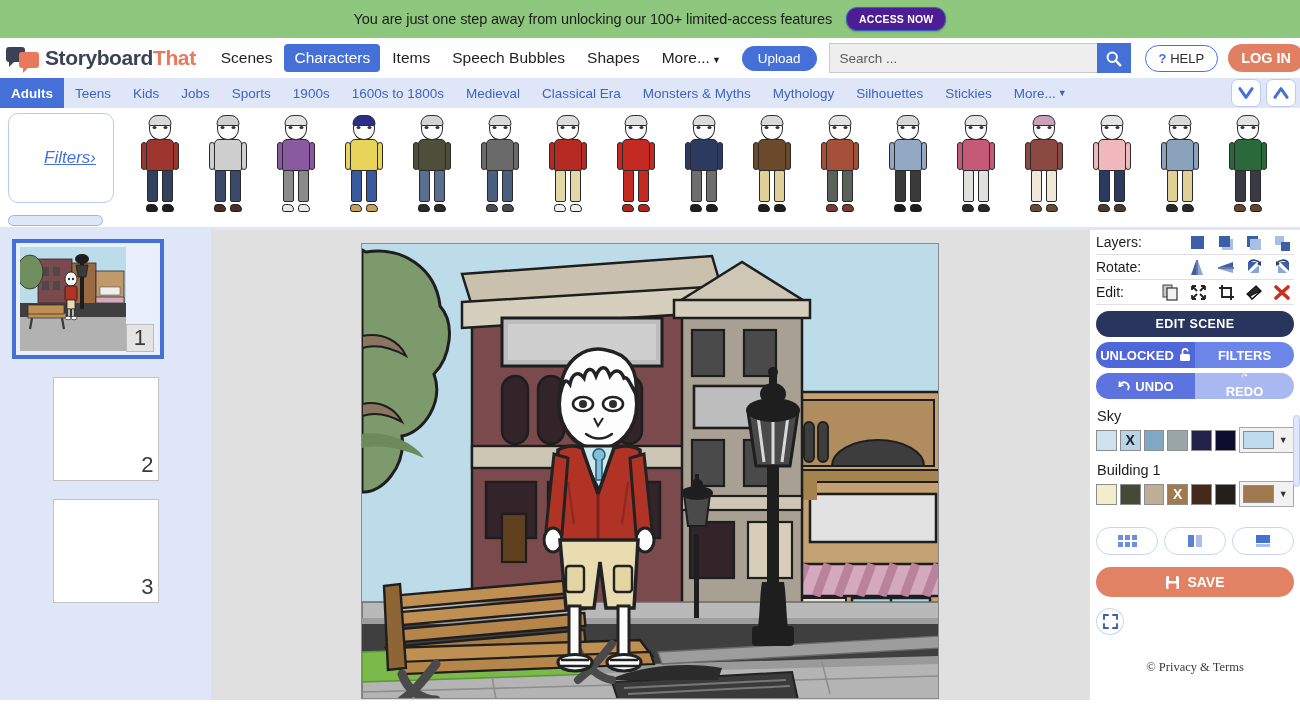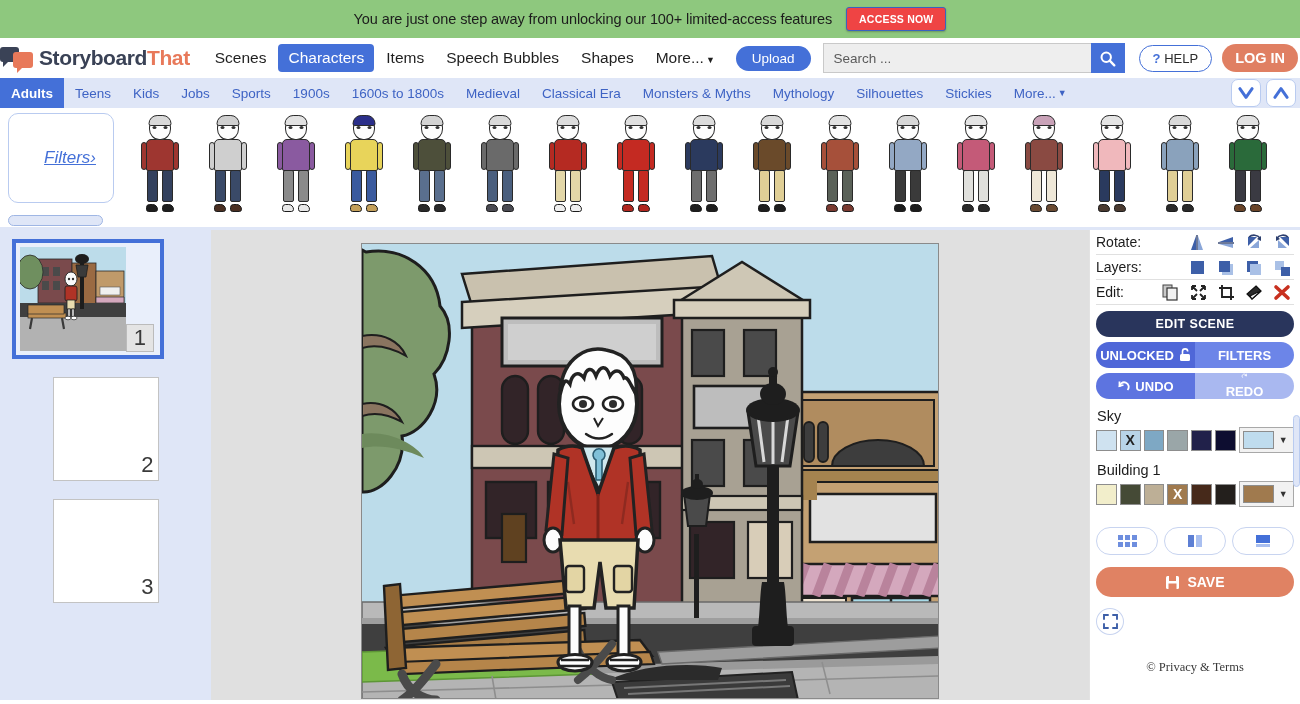--- a/index.html
+++ b/index.html
@@ -12,34 +12,35 @@
 
   
   .promo-bar {
     height: 38px; width: 1300px;
     background: #8ec87e;
     display: flex; align-items: center; justify-content: center;
     gap: 14px;
   }
   .promo-text { font-size: 14.5px; color: #1c1c1c; letter-spacing: -0.1px; }
   .access-now {
-    background: #ef4444; color: #fff;
+    background: #4c1d95; color: #fff;
     font-size: 10.5px; font-weight: bold;
     padding: 5px 12px;
-    border-radius: 3px;
+    border-radius: 11px;
     border: 1px solid #3a62c0;
     letter-spacing: 0.2px;
     box-shadow: 0 1px 2px rgba(0,0,0,.25);
   }
 
   
   .main-nav {
     height: 40px; width: 1300px;
     background: #fff;
     display: flex; align-items: center;
+    padding-left: 6px;
     position: relative;
   }
   .logo { display: flex; align-items: center; gap: 5px; margin-right: 14px; }
   .logo-mark { position: relative; width: 34px; height: 26px; }
   .bub-dark {
     position: absolute; left: 0; top: 2px;
     width: 19px; height: 15px; background: #3a4256;
     border-radius: 3px;
   }
   .bub-dark:after {
@@ -1037,20 +1038,49 @@
           <path d="M245 418 C 245 408, 279 408, 279 418 C 279 430, 245 430, 245 418 Z" fill="#fff" stroke="#222" stroke-width="3.2"></path>
           <path d="M248 416 L276 416 M248 422 L276 422" stroke="#222" stroke-width="2.4"></path>
         </g>
       </svg>
     </div>
   </div>
 
   <div class="tools-panel">
 
     <div class="tool-row">
+      <span class="lbl">Layers:</span>
+      <div class="tool-icons">
+        <div class="ic">
+          <svg width="18" height="17" viewBox="0 0 18 17">
+              <rect x="2" y="2" width="13" height="13" fill="#3d5fa8"></rect>
+            </svg>
+        </div>
+        <div class="ic">
+          <svg width="18" height="17" viewBox="0 0 18 17">
+              <rect x="5" y="5" width="11" height="11" fill="#a9c0e6"></rect>
+              <rect x="2" y="2" width="11" height="11" fill="#3d5fa8"></rect>
+            </svg>
+        </div>
+        <div class="ic">
+          <svg width="18" height="17" viewBox="0 0 18 17">
+              <rect x="2" y="2" width="11" height="11" fill="#3d5fa8"></rect>
+              <rect x="5" y="5" width="11" height="11" fill="#a9c0e6"></rect>
+            </svg>
+        </div>
+        <div class="ic">
+          <svg width="18" height="17" viewBox="0 0 18 17">
+              <rect x="2" y="2" width="9" height="9" fill="#a9c0e6"></rect>
+              <rect x="8" y="8" width="9" height="9" fill="#3d5fa8"></rect>
+            </svg>
+        </div>
+      </div>
+    </div>
+
+    <div class="tool-row">
       <span class="lbl">Rotate:</span>
       <div class="tool-icons">
         <div class="ic">
           <svg width="18" height="17" viewBox="0 0 18 17">
               <path d="M8 1 L8 16" stroke="#2d3f6e" stroke-width="1.4"></path>
               <path d="M7 2 L2 16 L7 16 Z" fill="#3d5fa8"></path>
               <path d="M9 2 L14 16 L9 16 Z" fill="#8aa6d8"></path>
             </svg>
         </div>
         <div class="ic">
@@ -1067,49 +1097,20 @@
               <path d="M4 3 a7 6 0 0 1 11 1" fill="none" stroke="#2d3f6e" stroke-width="1.6"></path>
               <path d="M16 2 L16 7 L12 5 Z" fill="#2d3f6e"></path>
             </svg>
         </div>
         <div class="ic">
           <svg width="19" height="17" viewBox="0 0 19 17">
               <path d="M16 12 L16 3 L7 3 Z" fill="#3d5fa8"></path>
               <path d="M14 14 L5 14 L5 6 Z" fill="#8aa6d8"></path>
               <path d="M15 3 a7 6 0 0 0 -11 1" fill="none" stroke="#2d3f6e" stroke-width="1.6"></path>
               <path d="M3 2 L3 7 L7 5 Z" fill="#2d3f6e"></path>
-            </svg>
-        </div>
-      </div>
-    </div>
-
-    <div class="tool-row">
-      <span class="lbl">Layers:</span>
-      <div class="tool-icons">
-        <div class="ic">
-          <svg width="18" height="17" viewBox="0 0 18 17">
-              <rect x="2" y="2" width="13" height="13" fill="#3d5fa8"></rect>
-            </svg>
-        </div>
-        <div class="ic">
-          <svg width="18" height="17" viewBox="0 0 18 17">
-              <rect x="5" y="5" width="11" height="11" fill="#a9c0e6"></rect>
-              <rect x="2" y="2" width="11" height="11" fill="#3d5fa8"></rect>
-            </svg>
-        </div>
-        <div class="ic">
-          <svg width="18" height="17" viewBox="0 0 18 17">
-              <rect x="2" y="2" width="11" height="11" fill="#3d5fa8"></rect>
-              <rect x="5" y="5" width="11" height="11" fill="#a9c0e6"></rect>
-            </svg>
-        </div>
-        <div class="ic">
-          <svg width="18" height="17" viewBox="0 0 18 17">
-              <rect x="2" y="2" width="9" height="9" fill="#a9c0e6"></rect>
-              <rect x="8" y="8" width="9" height="9" fill="#3d5fa8"></rect>
             </svg>
         </div>
       </div>
     </div>
 
     <div class="tool-row">
       <span class="lbl">Edit:</span>
       <div class="tool-icons">
         <div class="ic">
           <svg width="17" height="17" viewBox="0 0 17 17">

